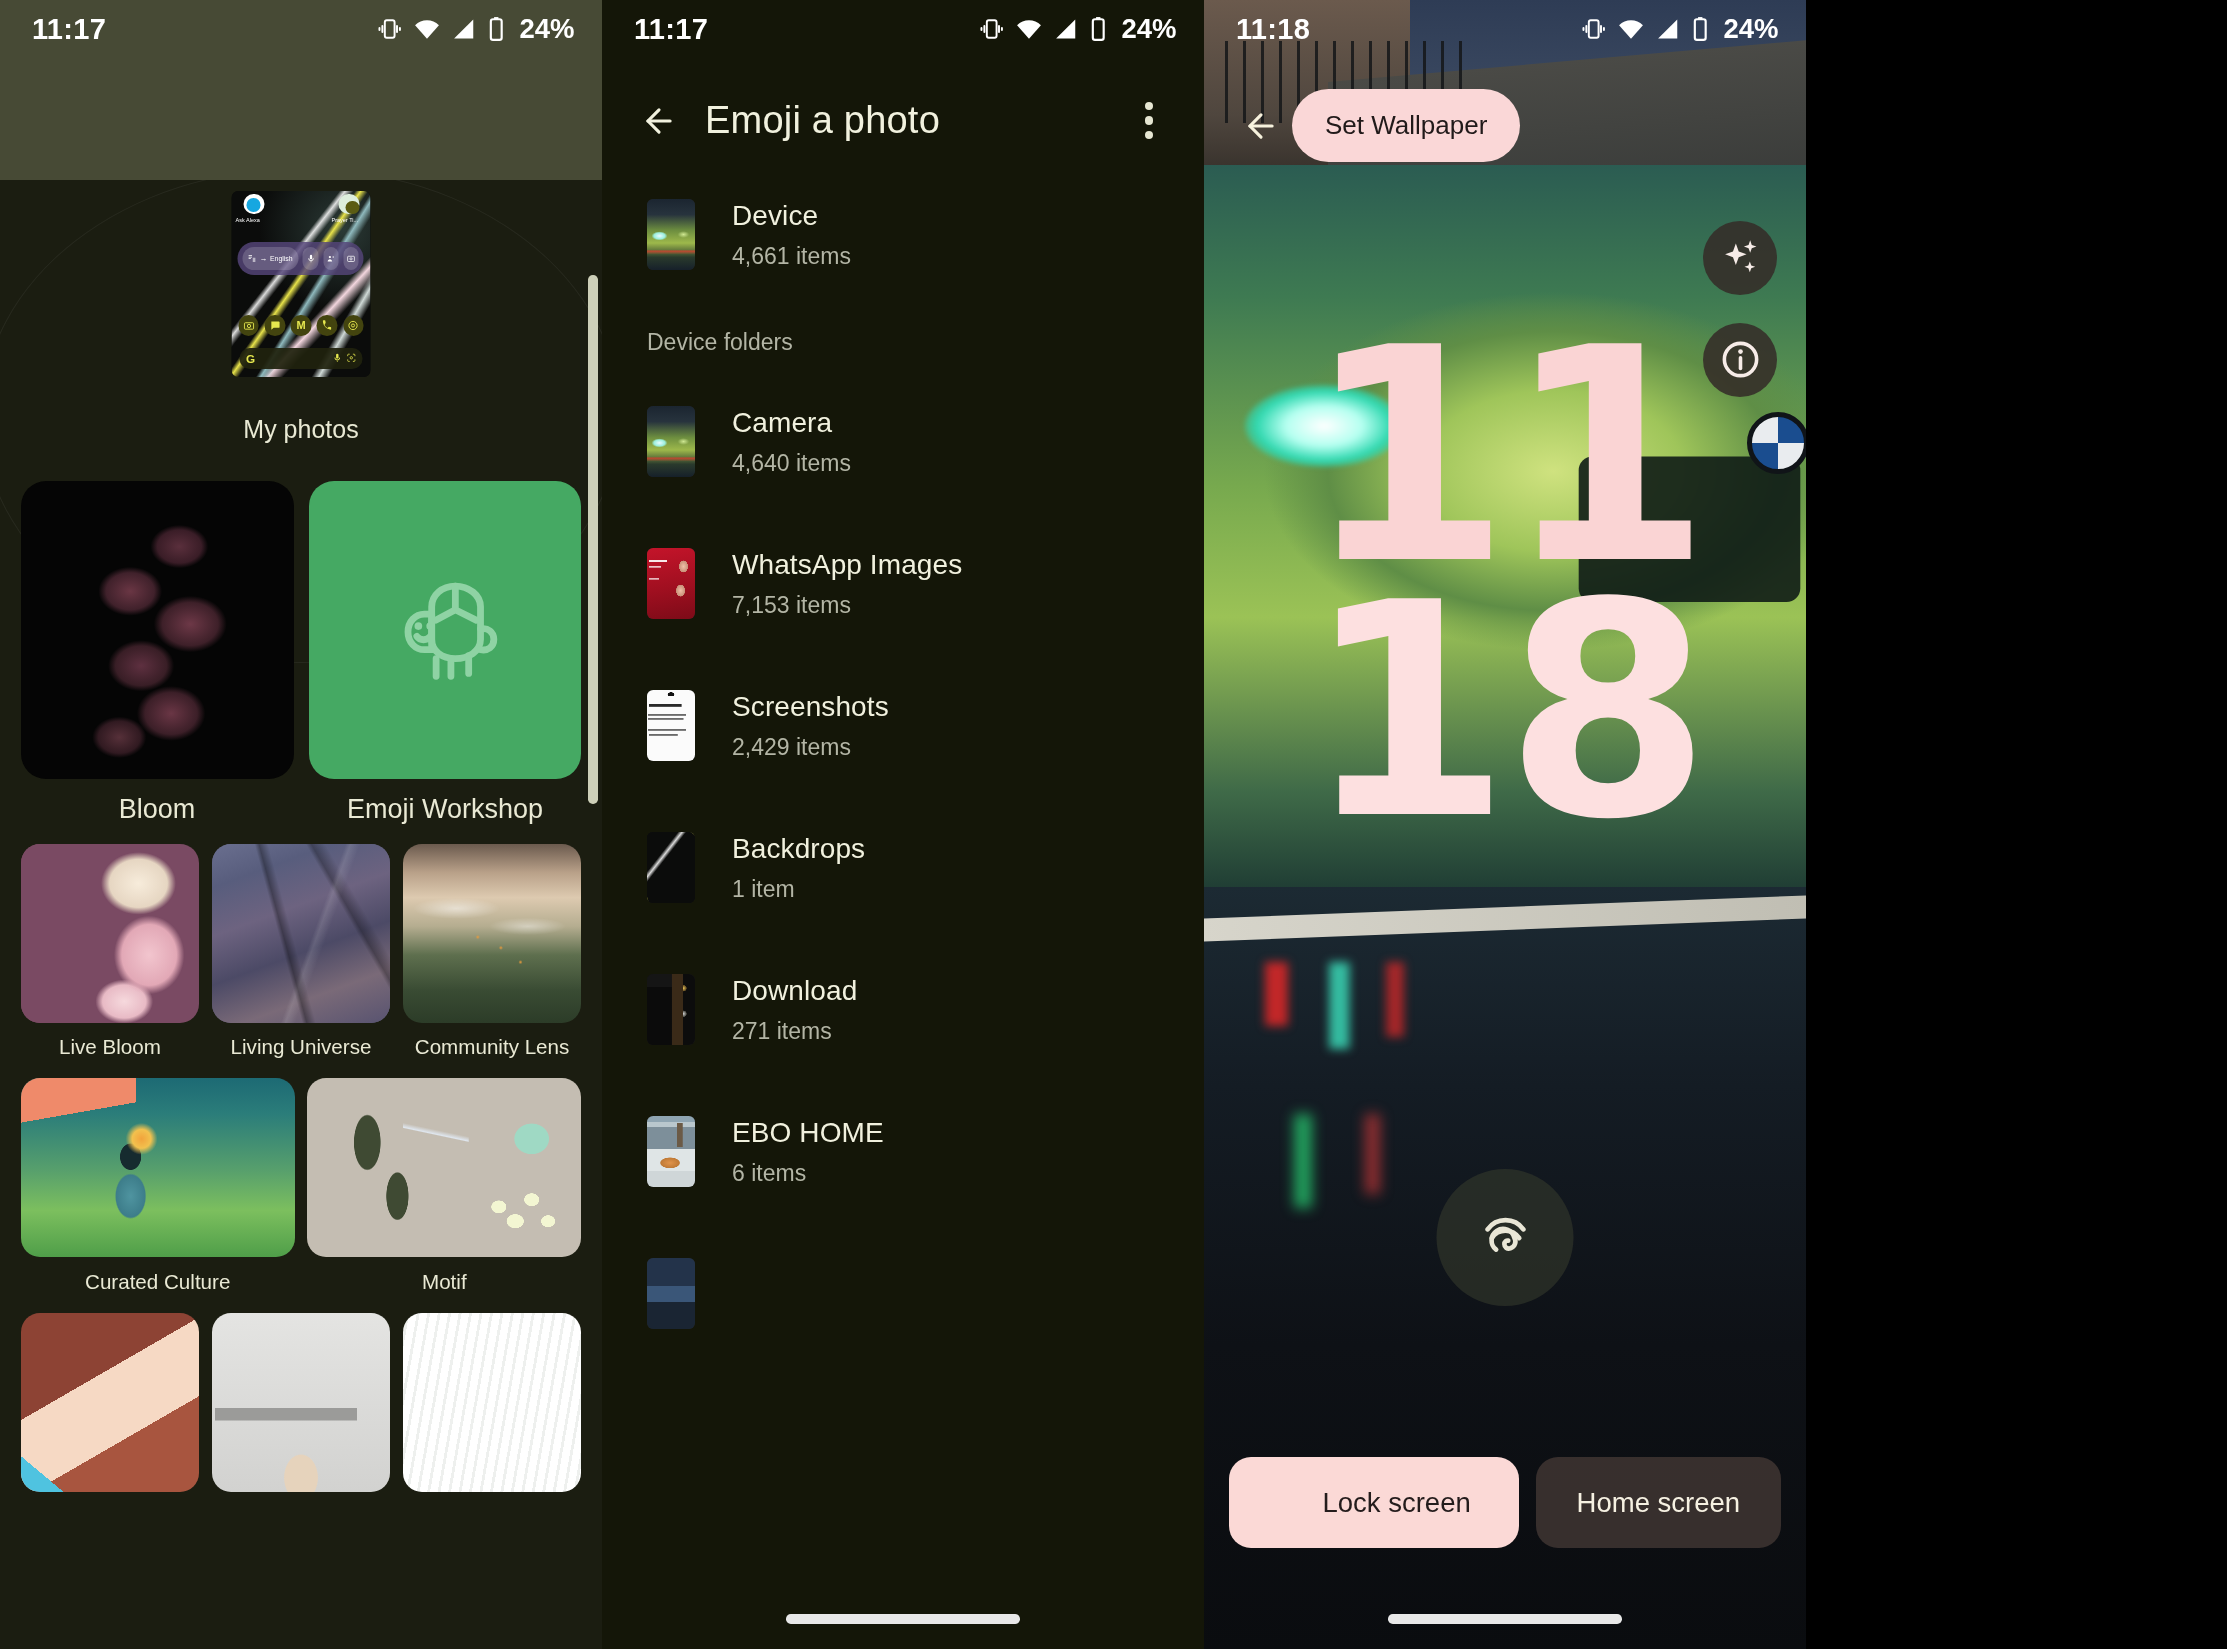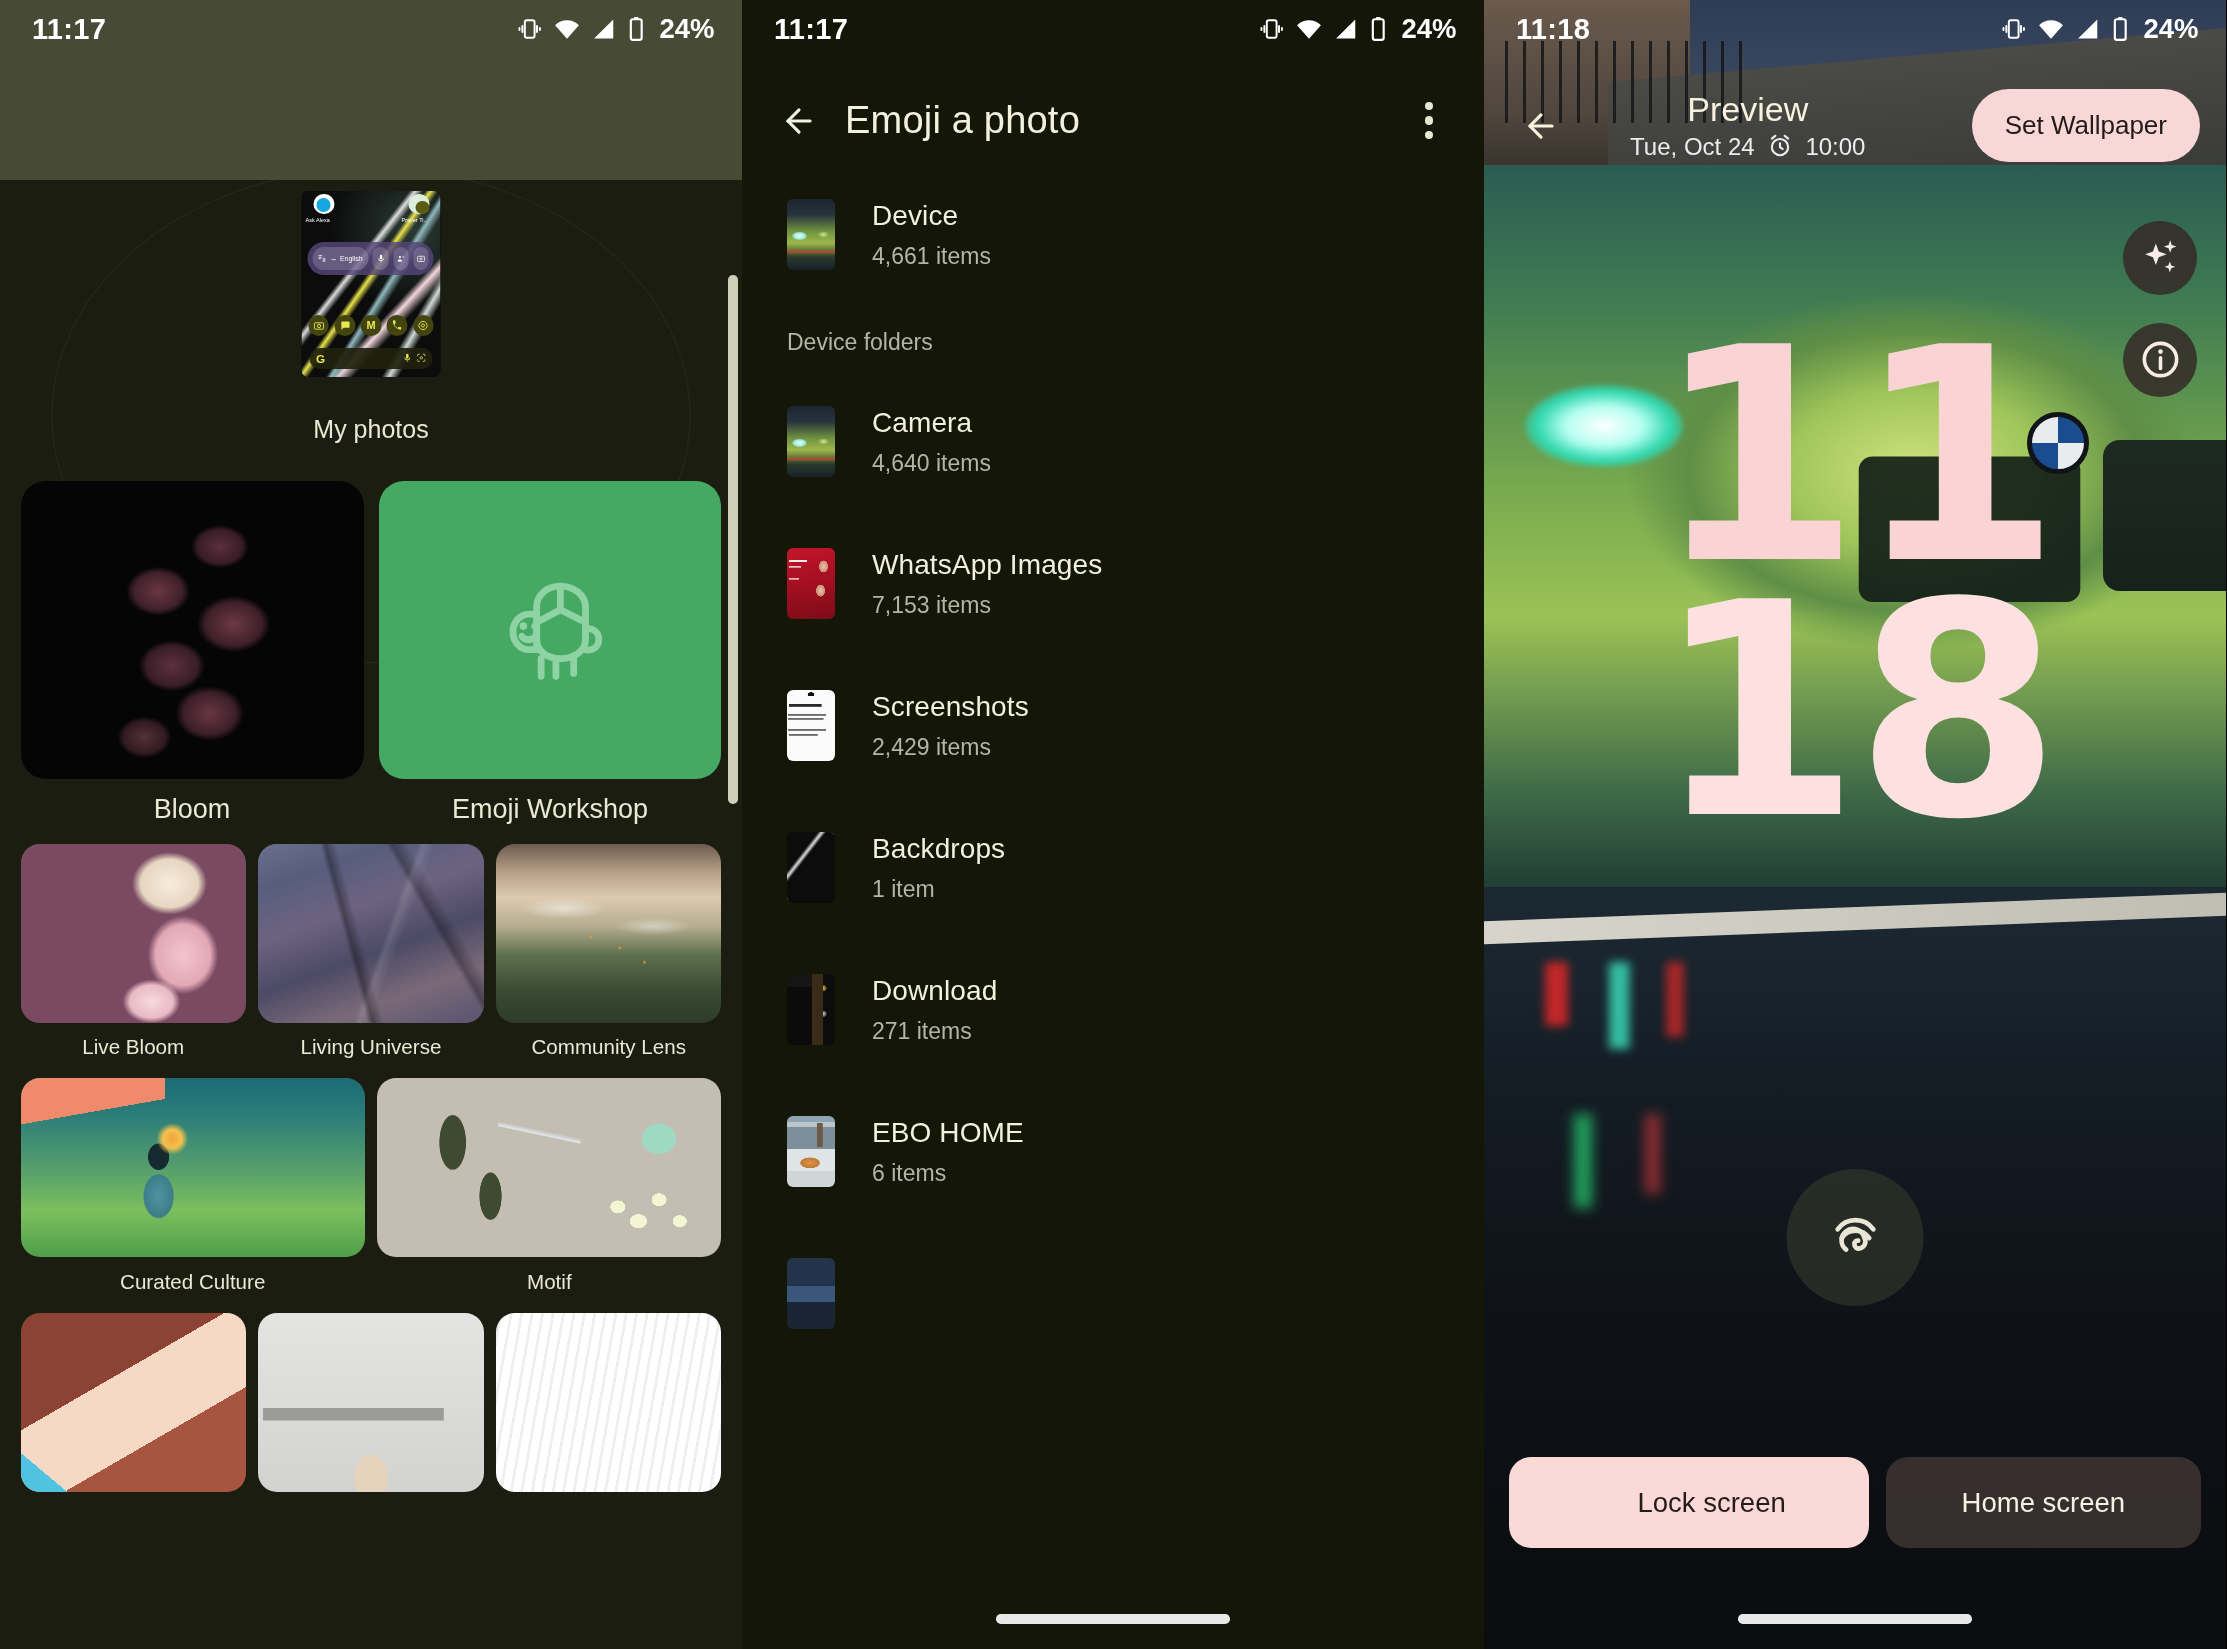--- a/index.html
+++ b/index.html
@@ -1,18 +1,18 @@
 <!DOCTYPE html>
 <html style="font-size:11px"><head>
 <meta charset="utf-8">
 <style>
   * { margin:0; padding:0; box-sizing:border-box; }
   html,body { width:2227px; height:1650px; background:#000; overflow:hidden;
     font-family:"Liberation Sans", sans-serif; }
-  .stage { position:relative; width:2227px; height:1650px; display:flex; }
+  .stage { position:relative; width:1806px; height:1650px; display:flex; }
   .panel { position:relative; width:742px; height:1650px; overflow:hidden; }
 
   
   .statusbar { position:absolute; top:0; left:0; right:0; height:58px;
     display:flex; align-items:center; justify-content:space-between;
     padding:0 27.5px 0 32px; z-index:40; }
   .sb-time { color:#fff; font-size:29px; font-weight:700; letter-spacing:0.3px; }
   .sb-icons { display:flex; align-items:center; gap:12.4px; }
   .sb-icons svg { display:block; }
   .sb-batt { color:#fff; font-size:27.5px; font-weight:700; margin-left:2.7px; }
@@ -730,34 +730,20 @@
       </span>
     </div>
 
     <div class="p3-appbar">
       <span class="backbtn">
         <svg width="38" height="38" viewBox="0 0 24 24" fill="none" stroke="#f7f2dd" stroke-width="2" stroke-linecap="round" stroke-linejoin="round">
             <path d="M19 12H5"></path>
             <path d="M12 19l-7-7 7-7"></path>
           </svg>
       </span>
-      <span class="p3-heads">
-        <div class="p3-title">Preview</div>
-        <div class="p3-sub">
-          <span class="p3-date">Tue, Oct 24</span>
-          <span>
-            <svg width="26" height="26" viewBox="0 0 24 24" fill="none" stroke="#ececec" stroke-width="2" stroke-linecap="round">
-                <circle cx="12" cy="13" r="7.5"></circle>
-                <path d="M12 9.5V13l2.4 1.6"></path>
-                <path d="M4.5 5.2 7.6 2.6M19.5 5.2 16.4 2.6"></path>
-              </svg>
-          </span>
-          <span class="p3-alarm">10:00</span>
-        </div>
-      </span>
       <span class="setwp">Set Wallpaper</span>
     </div>
 
     <div class="fab fab-eff">
       <span>
         <svg width="43" height="43" viewBox="0 0 24 24" fill="#f7ece8">
           <path d="M9.4 4.2 11 8.6l4.4 1.6-4.4 1.6L9.4 16.2 7.8 11.8 3.4 10.2l4.4-1.6z"></path>
           <path d="M17.4 2.4 18.3 5l2.6.9-2.6.9-.9 2.6-.9-2.6L13.9 5.9l2.6-.9z"></path>
           <path d="M17.2 14.2l.8 2.2 2.2.8-2.2.8-.8 2.2-.8-2.2-2.2-.8 2.2-.8z"></path>
         </svg>

